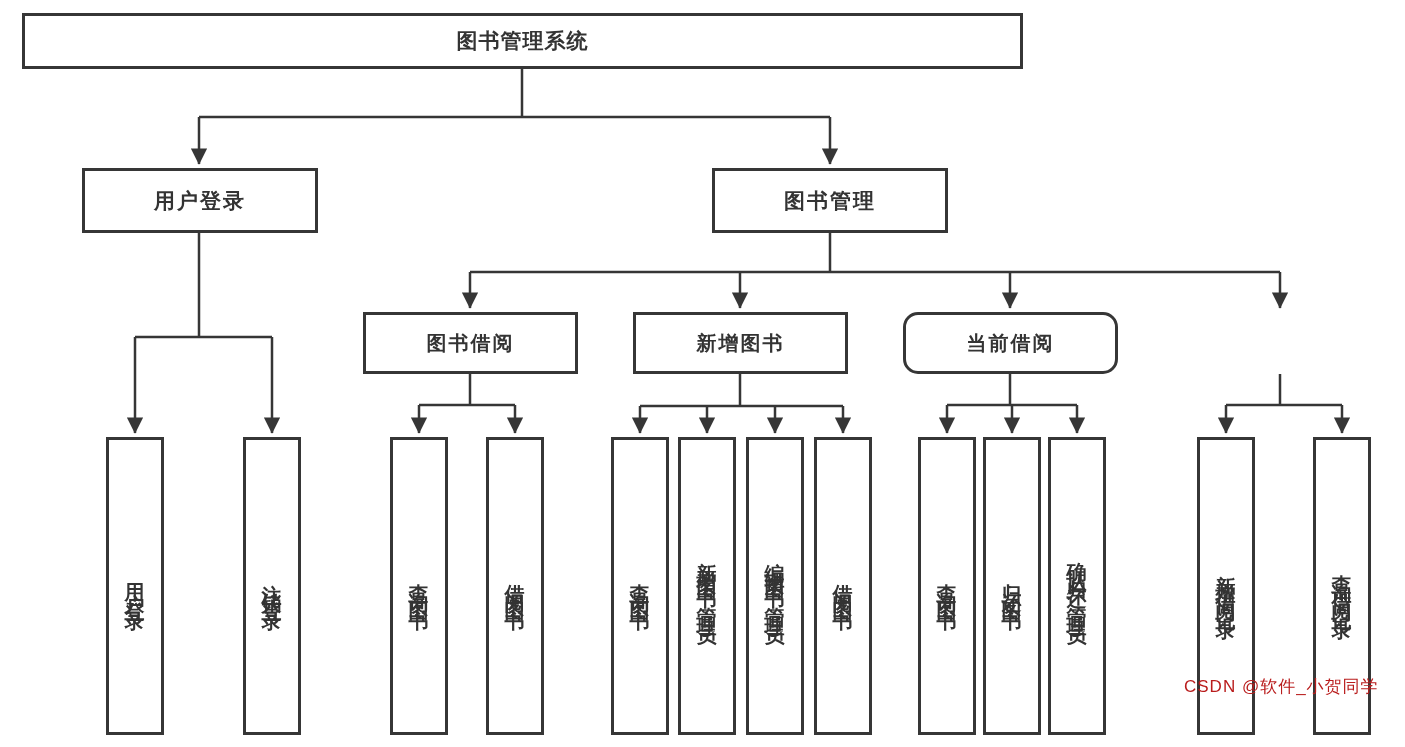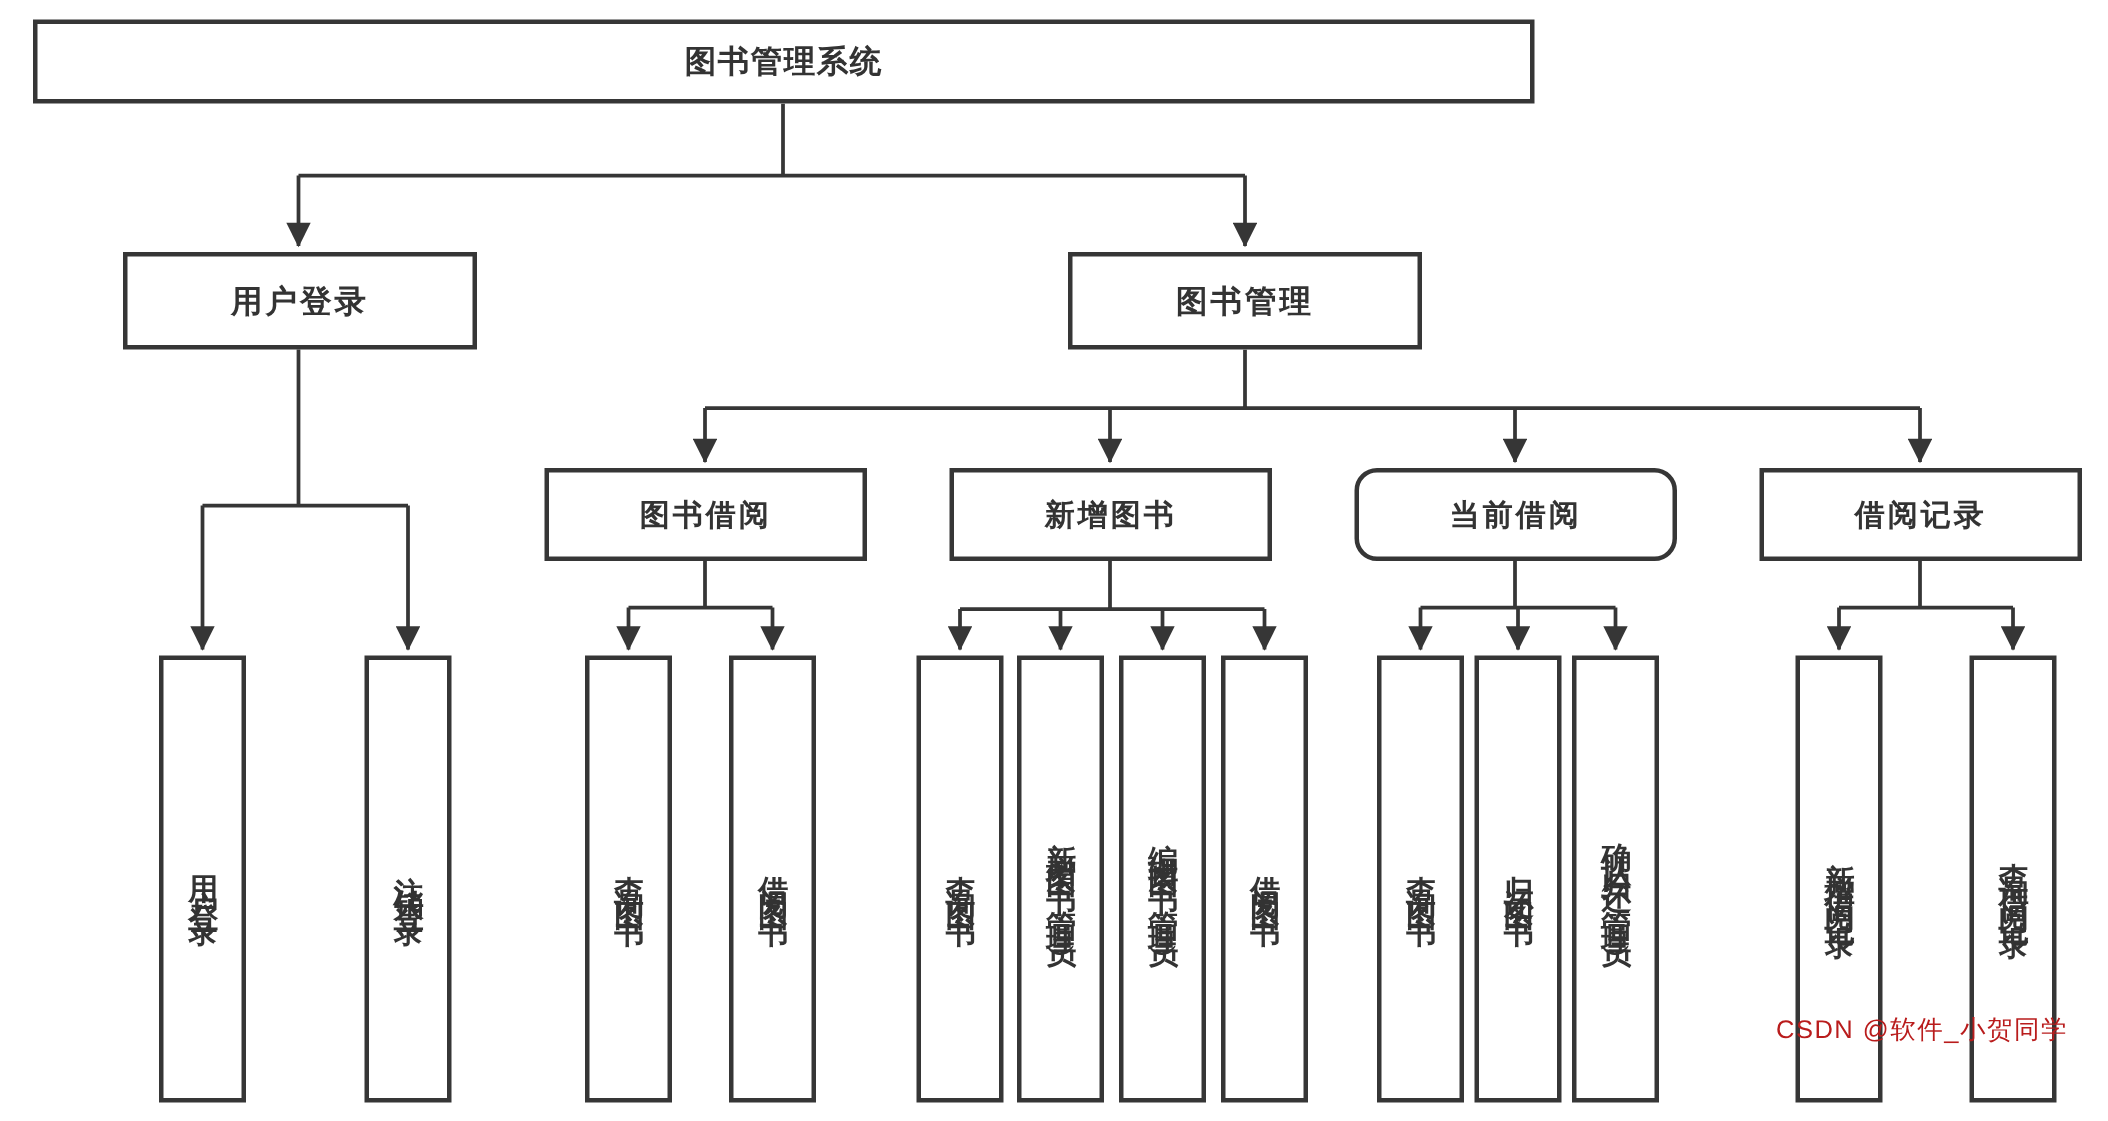--- a/index.html
+++ b/index.html
@@ -108,21 +108,20 @@
   </svg>
 
   <div class="box root">图书管理系统</div>
 
   <div class="box l2" style="left:82px;">用户登录</div>
   <div class="box l2" style="left:712px;">图书管理</div>
 
   <div class="box l3" style="left:363px;">图书借阅</div>
   <div class="box l3" style="left:633px;">新增图书</div>
   <div class="box l3" style="left:903px;border-radius:15px;">当前借阅</div>
-  <div class="box l3" style="left:1173px;">借阅记录</div>
 
   <div class="box leaf" style="left:106px;">用户登录</div>
   <div class="box leaf" style="left:243px;">注销登录</div>
 
   <div class="box leaf" style="left:390px;">查询图书</div>
   <div class="box leaf" style="left:486px;">借阅图书</div>
 
   <div class="box leaf" style="left:611px;">查询图书</div>
   <div class="box leaf" style="left:678px;">新增图书（管理员）</div>
   <div class="box leaf" style="left:746px;">编辑图书（管理员）</div>

